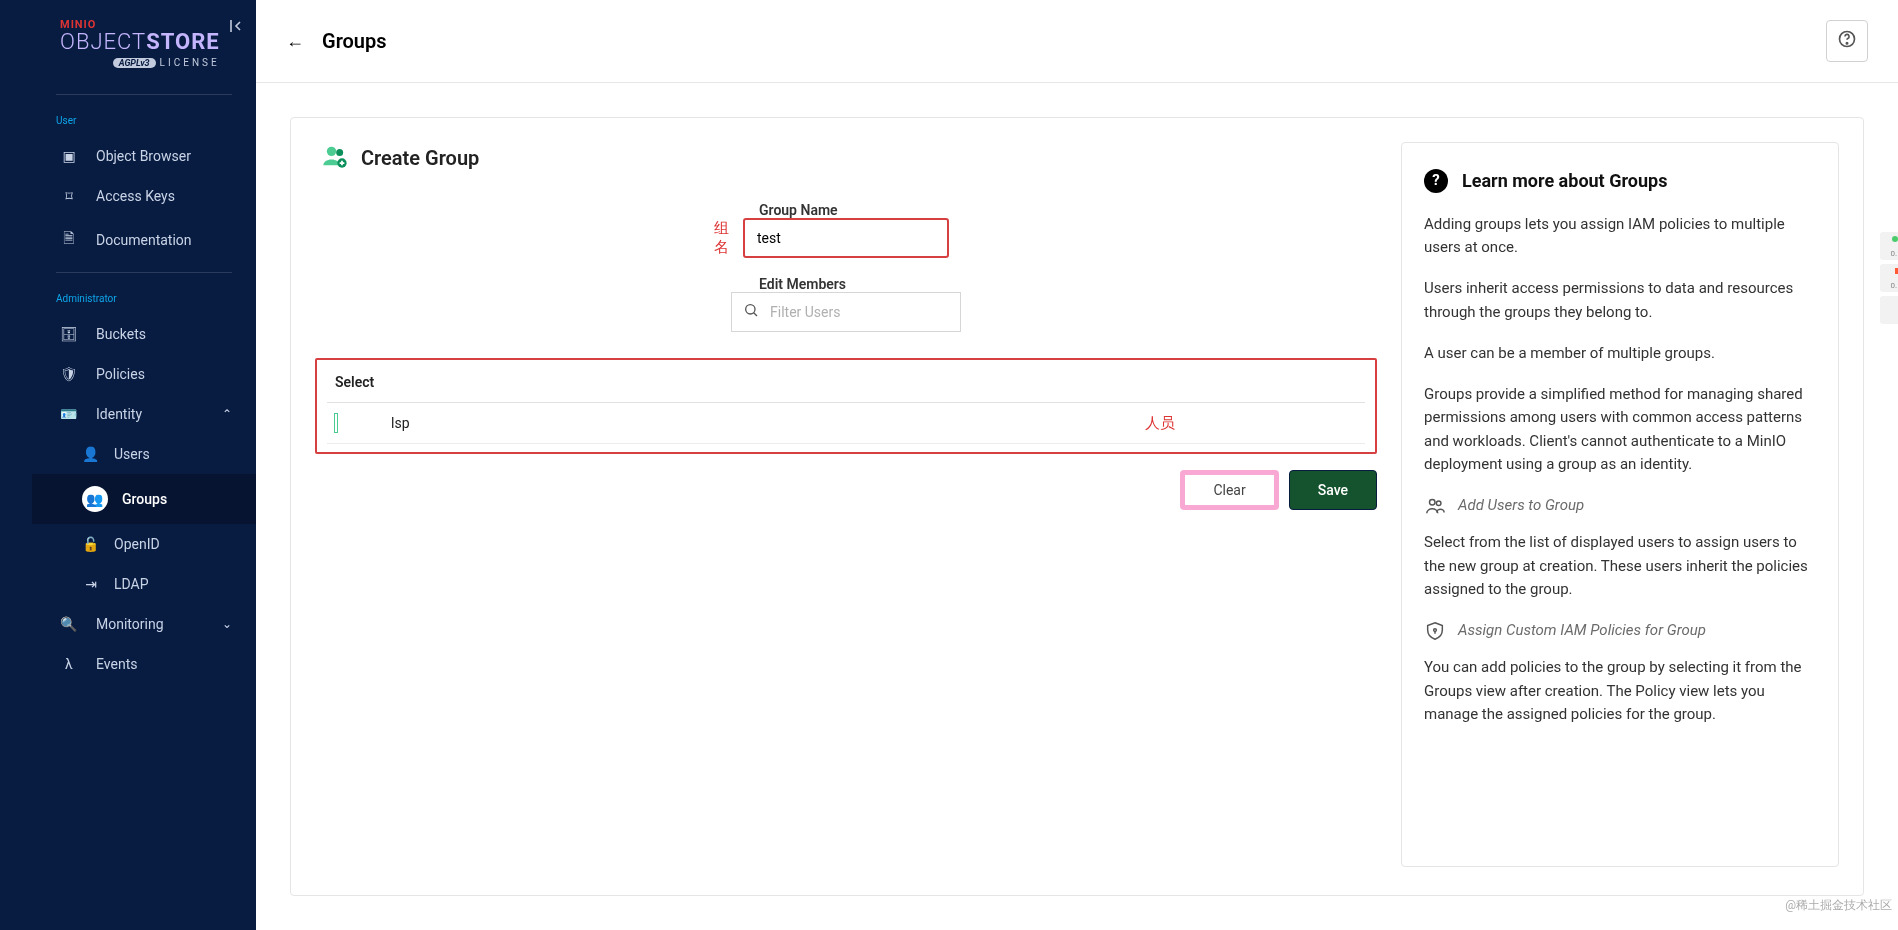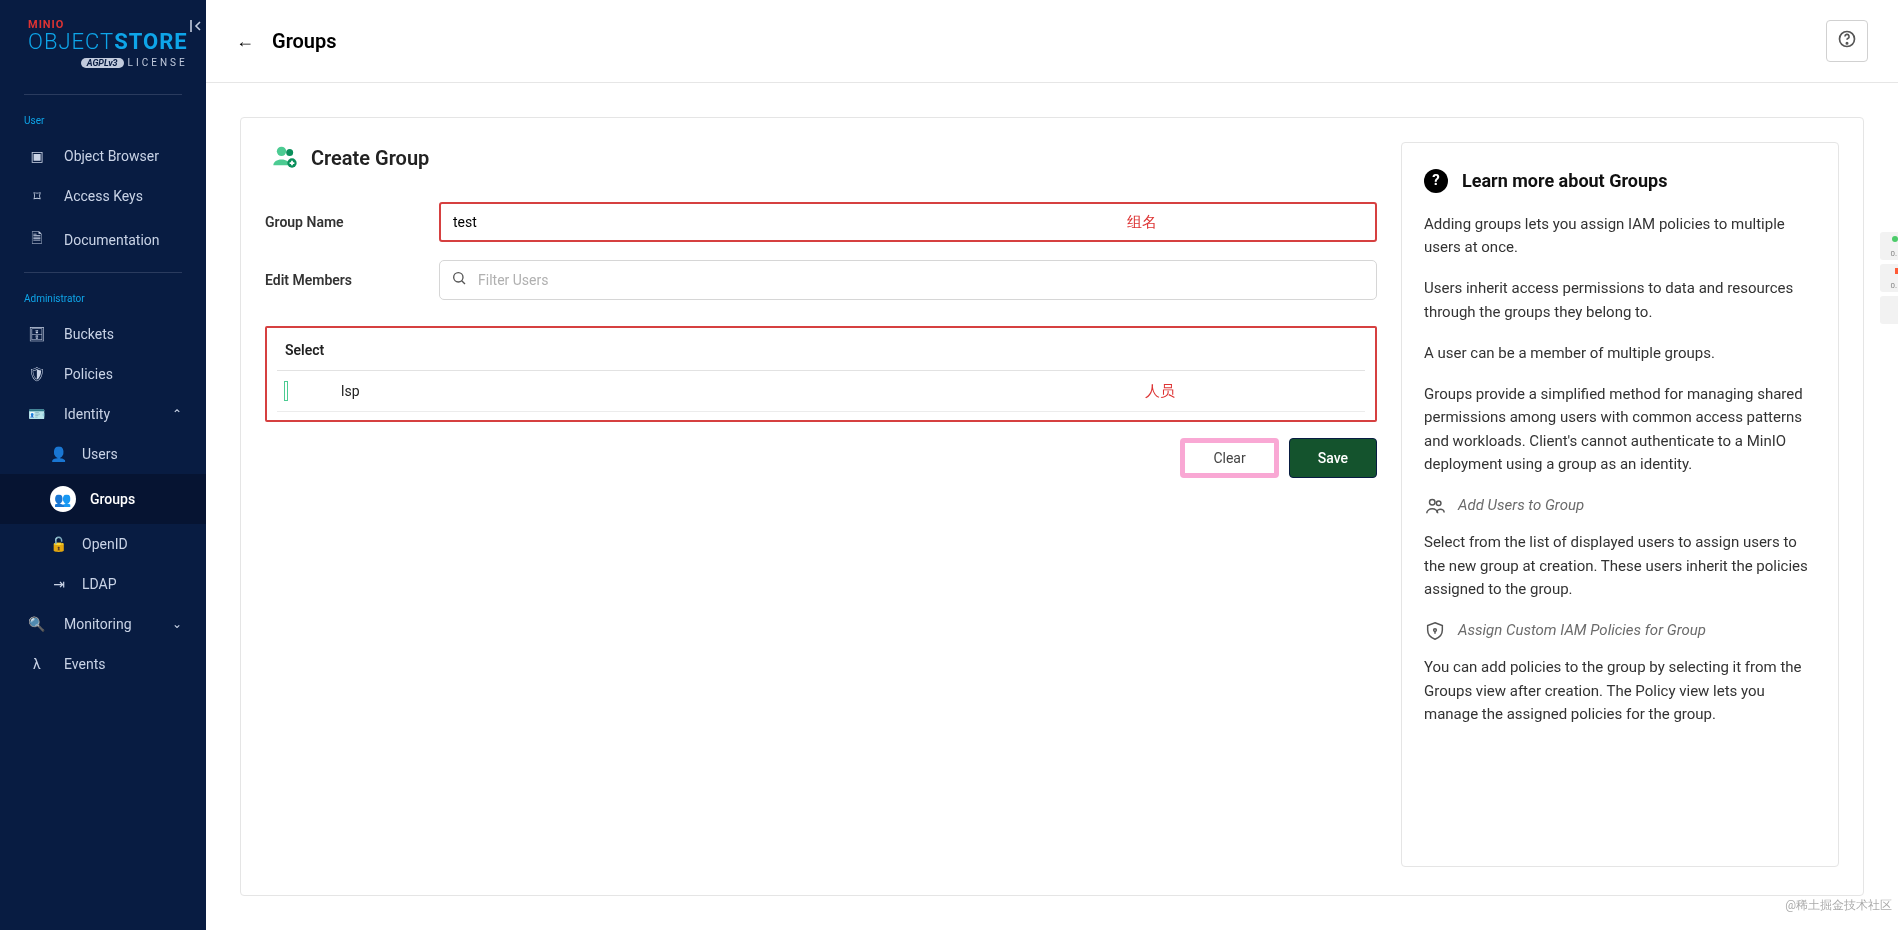--- a/index.html
+++ b/index.html
@@ -1,21 +1,21 @@
 <!DOCTYPE html>
 <html><head>
 <meta charset="utf-8">
 <style>
 * { margin: 0; padding: 0; box-sizing: border-box; font-family: -apple-system, BlinkMacSystemFont, "Segoe UI", Roboto, sans-serif; }
 body { display: flex; height: 930px; width: 1898px; overflow: hidden; background: #fff; }
-.sidebar { width: 206px; background: #081c42; color: #b7c4db; display: flex; flex-direction: column; padding-top: 10px; }
+.sidebar { width: 256px; background: #081c42; color: #b7c4db; display: flex; flex-direction: column; padding-top: 10px; padding-left: 32px; }
 .sidebar-header { display: flex; align-items: flex-start; justify-content: space-between; padding: 8px 12px 18px 28px; }
 .logo-block { display: flex; flex-direction: column; align-items: flex-start; }
 .logo-top { color: #d33; font-size: 11px; font-weight: bold; letter-spacing: 1px; }
-.logo-main { color: #0ea5e9; font-size: 22px; letter-spacing: 1px; line-height: 1; }
+.logo-main { color: #c4b5fd; font-size: 22px; letter-spacing: 1px; line-height: 1; }
 .logo-main .thin { font-weight: 300; }
 .logo-main .bold { font-weight: 700; }
 .logo-sub { display: flex; align-items: center; gap: 4px; color: #c2cbdd; font-size: 10px; letter-spacing: 3px; margin-top: 4px; align-self: flex-end; }
 .logo-sub .agpl { background: #c2cbdd; color: #081c42; border-radius: 8px; padding: 0 6px; letter-spacing: 0; font-style: italic; font-weight: 700; font-size: 9px; }
 .collapse-icon { color: #c2cbdd; cursor: pointer; font-size: 16px; }
 .section-divider { border: none; border-top: 1px solid #2a3b5e; margin: 8px 24px; }
 .section-label { color: #0ea5e9; font-size: 10px; padding: 12px 24px 10px; }
 .nav-item { display: flex; align-items: center; gap: 18px; padding: 12px 24px 12px 28px; font-size: 14px; color: #c9d3e6; cursor: pointer; }
 .nav-item .nav-icon { width: 18px; display: inline-flex; justify-content: center; align-items: center; font-size: 14px; }
 .nav-item.expandable { justify-content: space-between; }
@@ -30,26 +30,26 @@
 .breadcrumb { display: flex; align-items: center; gap: 18px; }
 .back-arrow { font-size: 18px; cursor: pointer; color: #000; }
 .breadcrumb-title { font-size: 20px; font-weight: 600; color: #000; }
 .help-btn { width: 42px; height: 42px; border: 1px solid #d1d1d1; border-radius: 4px; display: flex; align-items: center; justify-content: center; cursor: pointer; color: #555; }
 .content { flex: 1; padding: 34px; display: flex; }
 .card { flex: 1; border: 1px solid #e5e5e5; border-radius: 4px; display: flex; padding: 24px 24px 28px; gap: 24px; }
 .form-area { flex: 1; display: flex; flex-direction: column; }
 .form-header { display: flex; align-items: center; gap: 12px; margin-bottom: 28px; padding-left: 6px; }
 .group-icon svg { width: 28px; height: 28px; }
 .form-title { font-size: 20px; font-weight: 600; color: #222; }
-.form-row { display: flex; align-items: center; margin-bottom: 18px; }
+.form-row { display: flex; align-items: center; margin-bottom: 18px; flex-direction: column; }
 .form-label { width: 174px; font-size: 14px; font-weight: 600; color: #333; }
 .input-wrap { flex: 1; position: relative; }
 .text-input { width: 100%; height: 40px; border: 1px solid #d6d6d6; border-radius: 3px; padding: 0 12px; font-size: 14px; }
 .text-input.highlighted { border: 2px solid #d64040; }
-.search-input { width: 100%; height: 40px; border: 1px solid #d6d6d6; border-radius: 5px; padding: 0 12px 0 38px; font-size: 14px; color: #333; }
+.search-input { width: 100%; height: 40px; border: 1px solid #d6d6d6; border-radius: 0; padding: 0 12px 0 38px; font-size: 14px; color: #333; }
 .search-icon { position: absolute; left: 12px; top: 50%; transform: translateY(-50%); color: #555; }
 .annot { position: absolute; color: #d33; font-size: 15px; pointer-events: none; }
 .annot.a1 { right: 220px; top: 50%; transform: translateY(-50%); }
 .table-wrap { border: 2px solid #d64040; border-radius: 2px; margin-top: 8px; padding: 0 10px 8px; position: relative; }
 .table-head { display: flex; padding: 14px 8px 12px; border-bottom: 1px solid #e2e2e2; font-size: 14px; font-weight: 600; color: #222; }
 .col-select { width: 56px; }
 .col-access { flex: 1; }
 .table-row { display: flex; align-items: flex-start; padding: 12px 8px; border-bottom: 1px solid #ececec; font-size: 14px; color: #222; position: relative; }
 .checkbox-sq { width: 16px; height: 16px; background: #4ccb92; border: 1px solid #fff; outline: 1px solid #4ccb92; }
 .annot.a2 { position: absolute; right: 190px; top: 50%; transform: translateY(-50%); }

